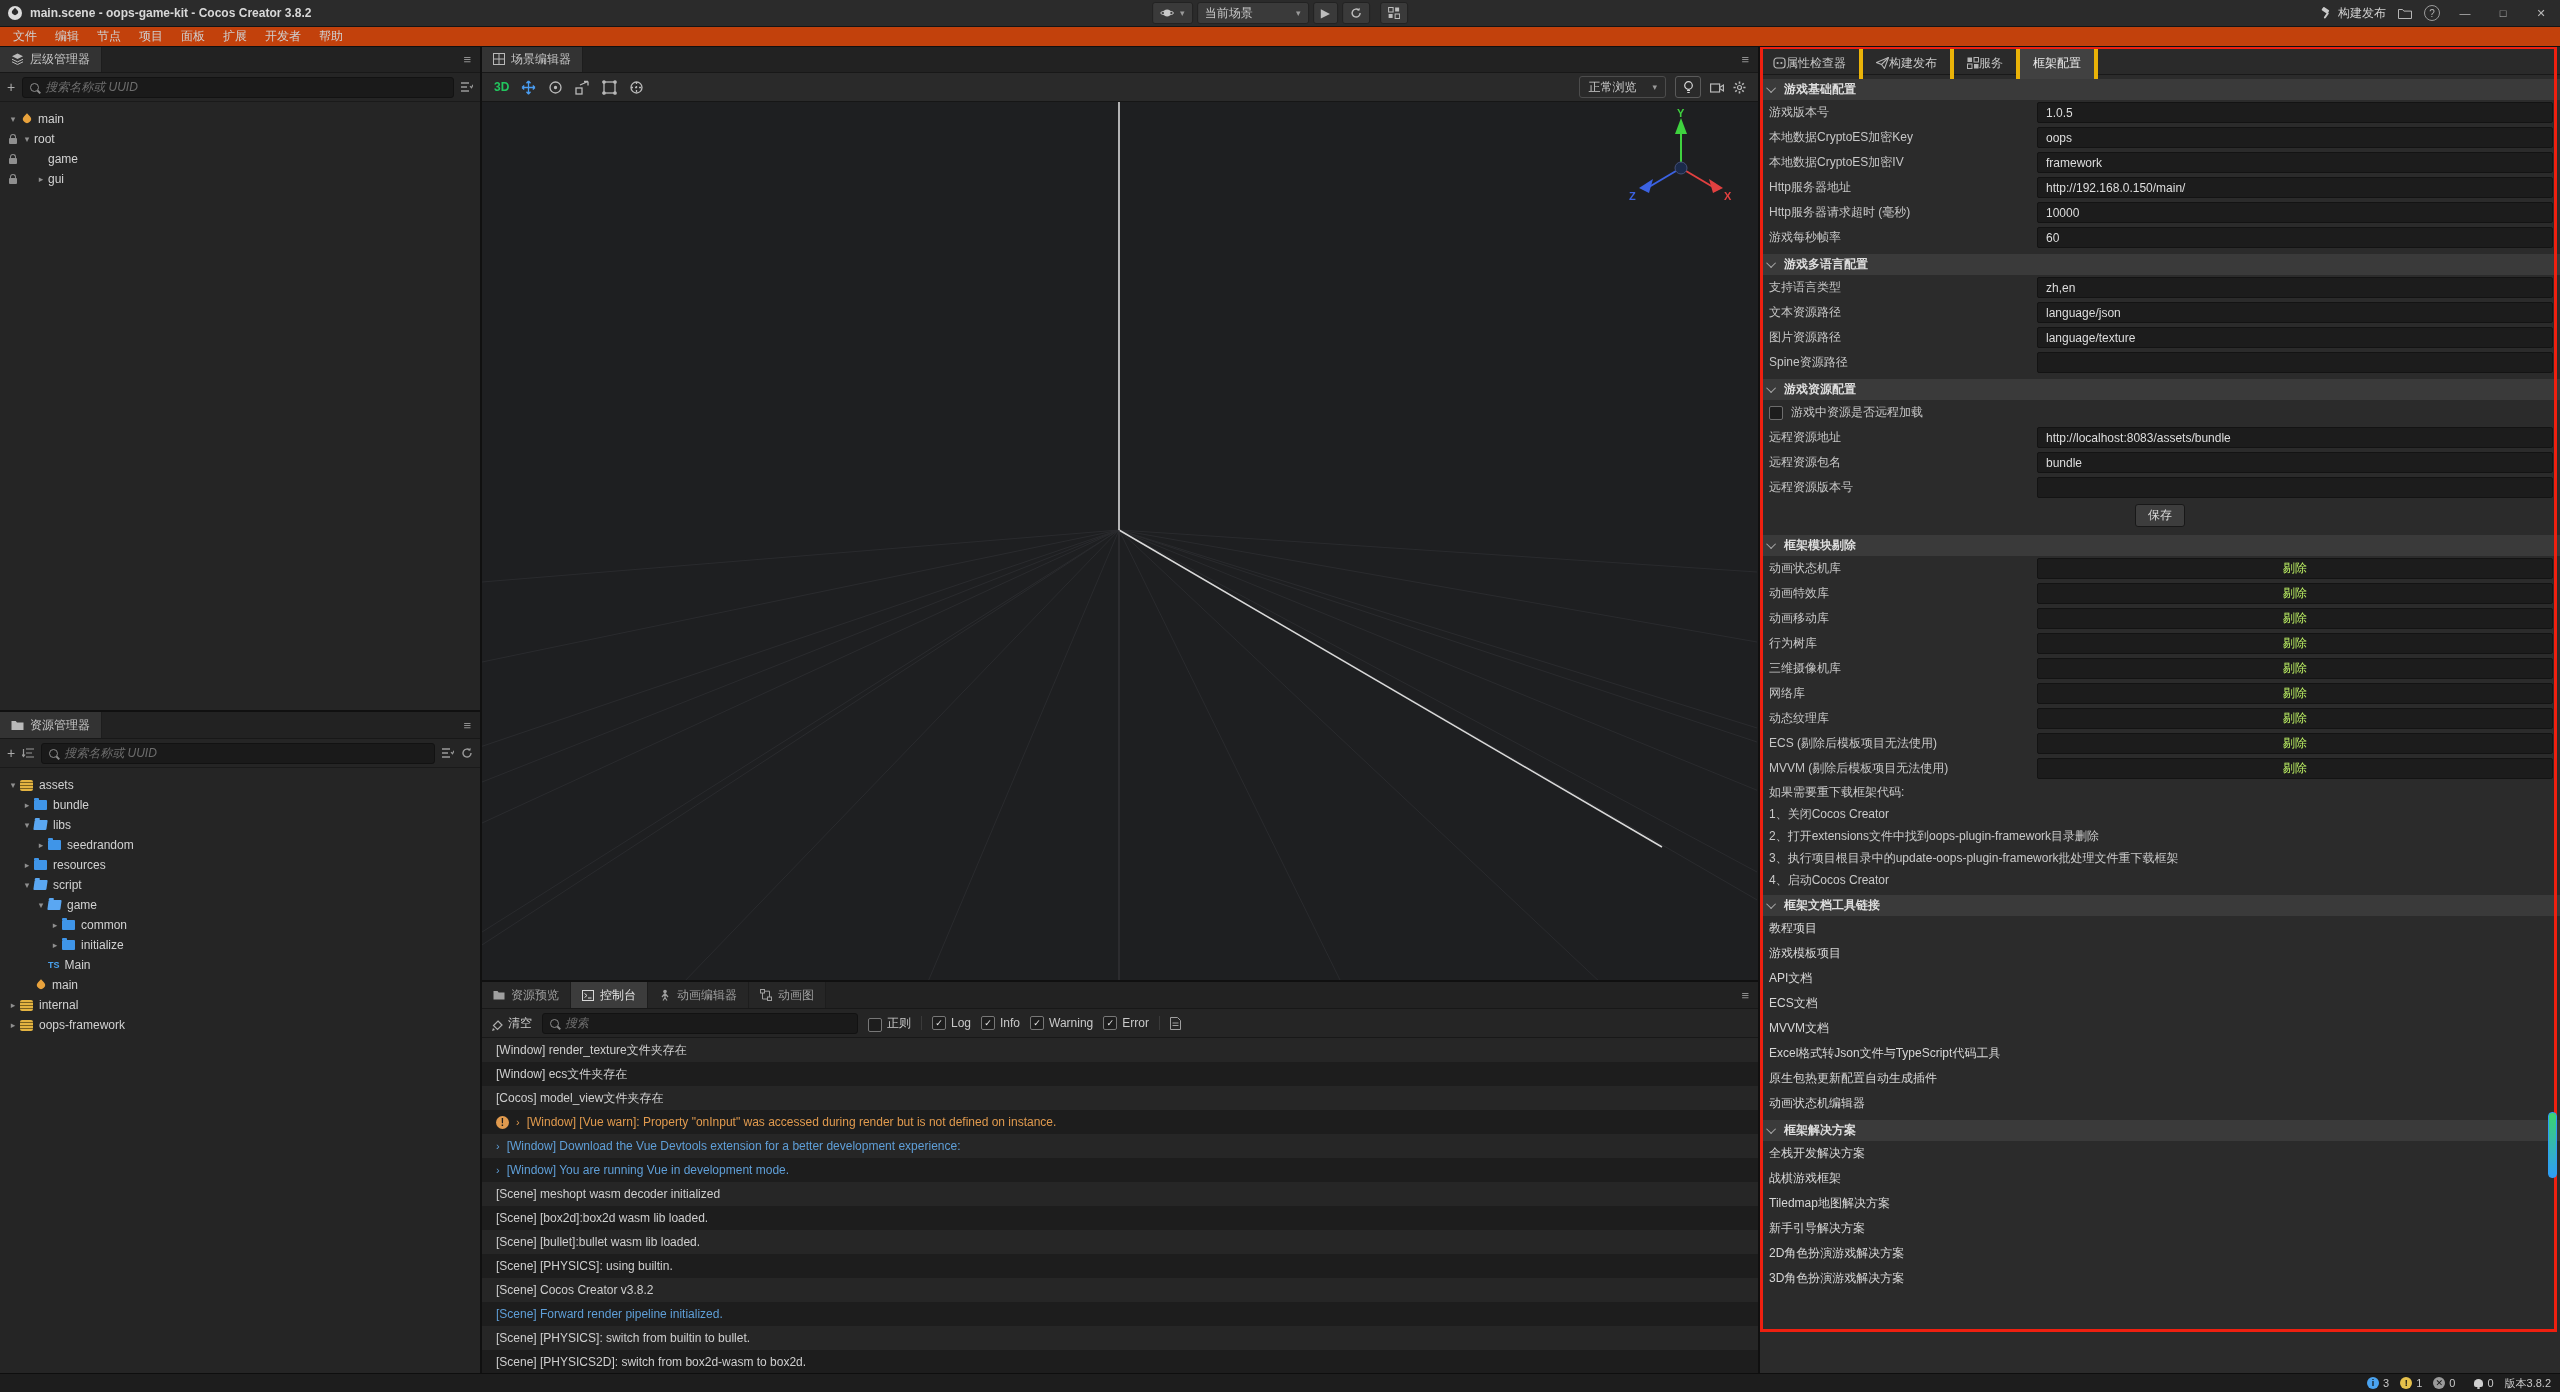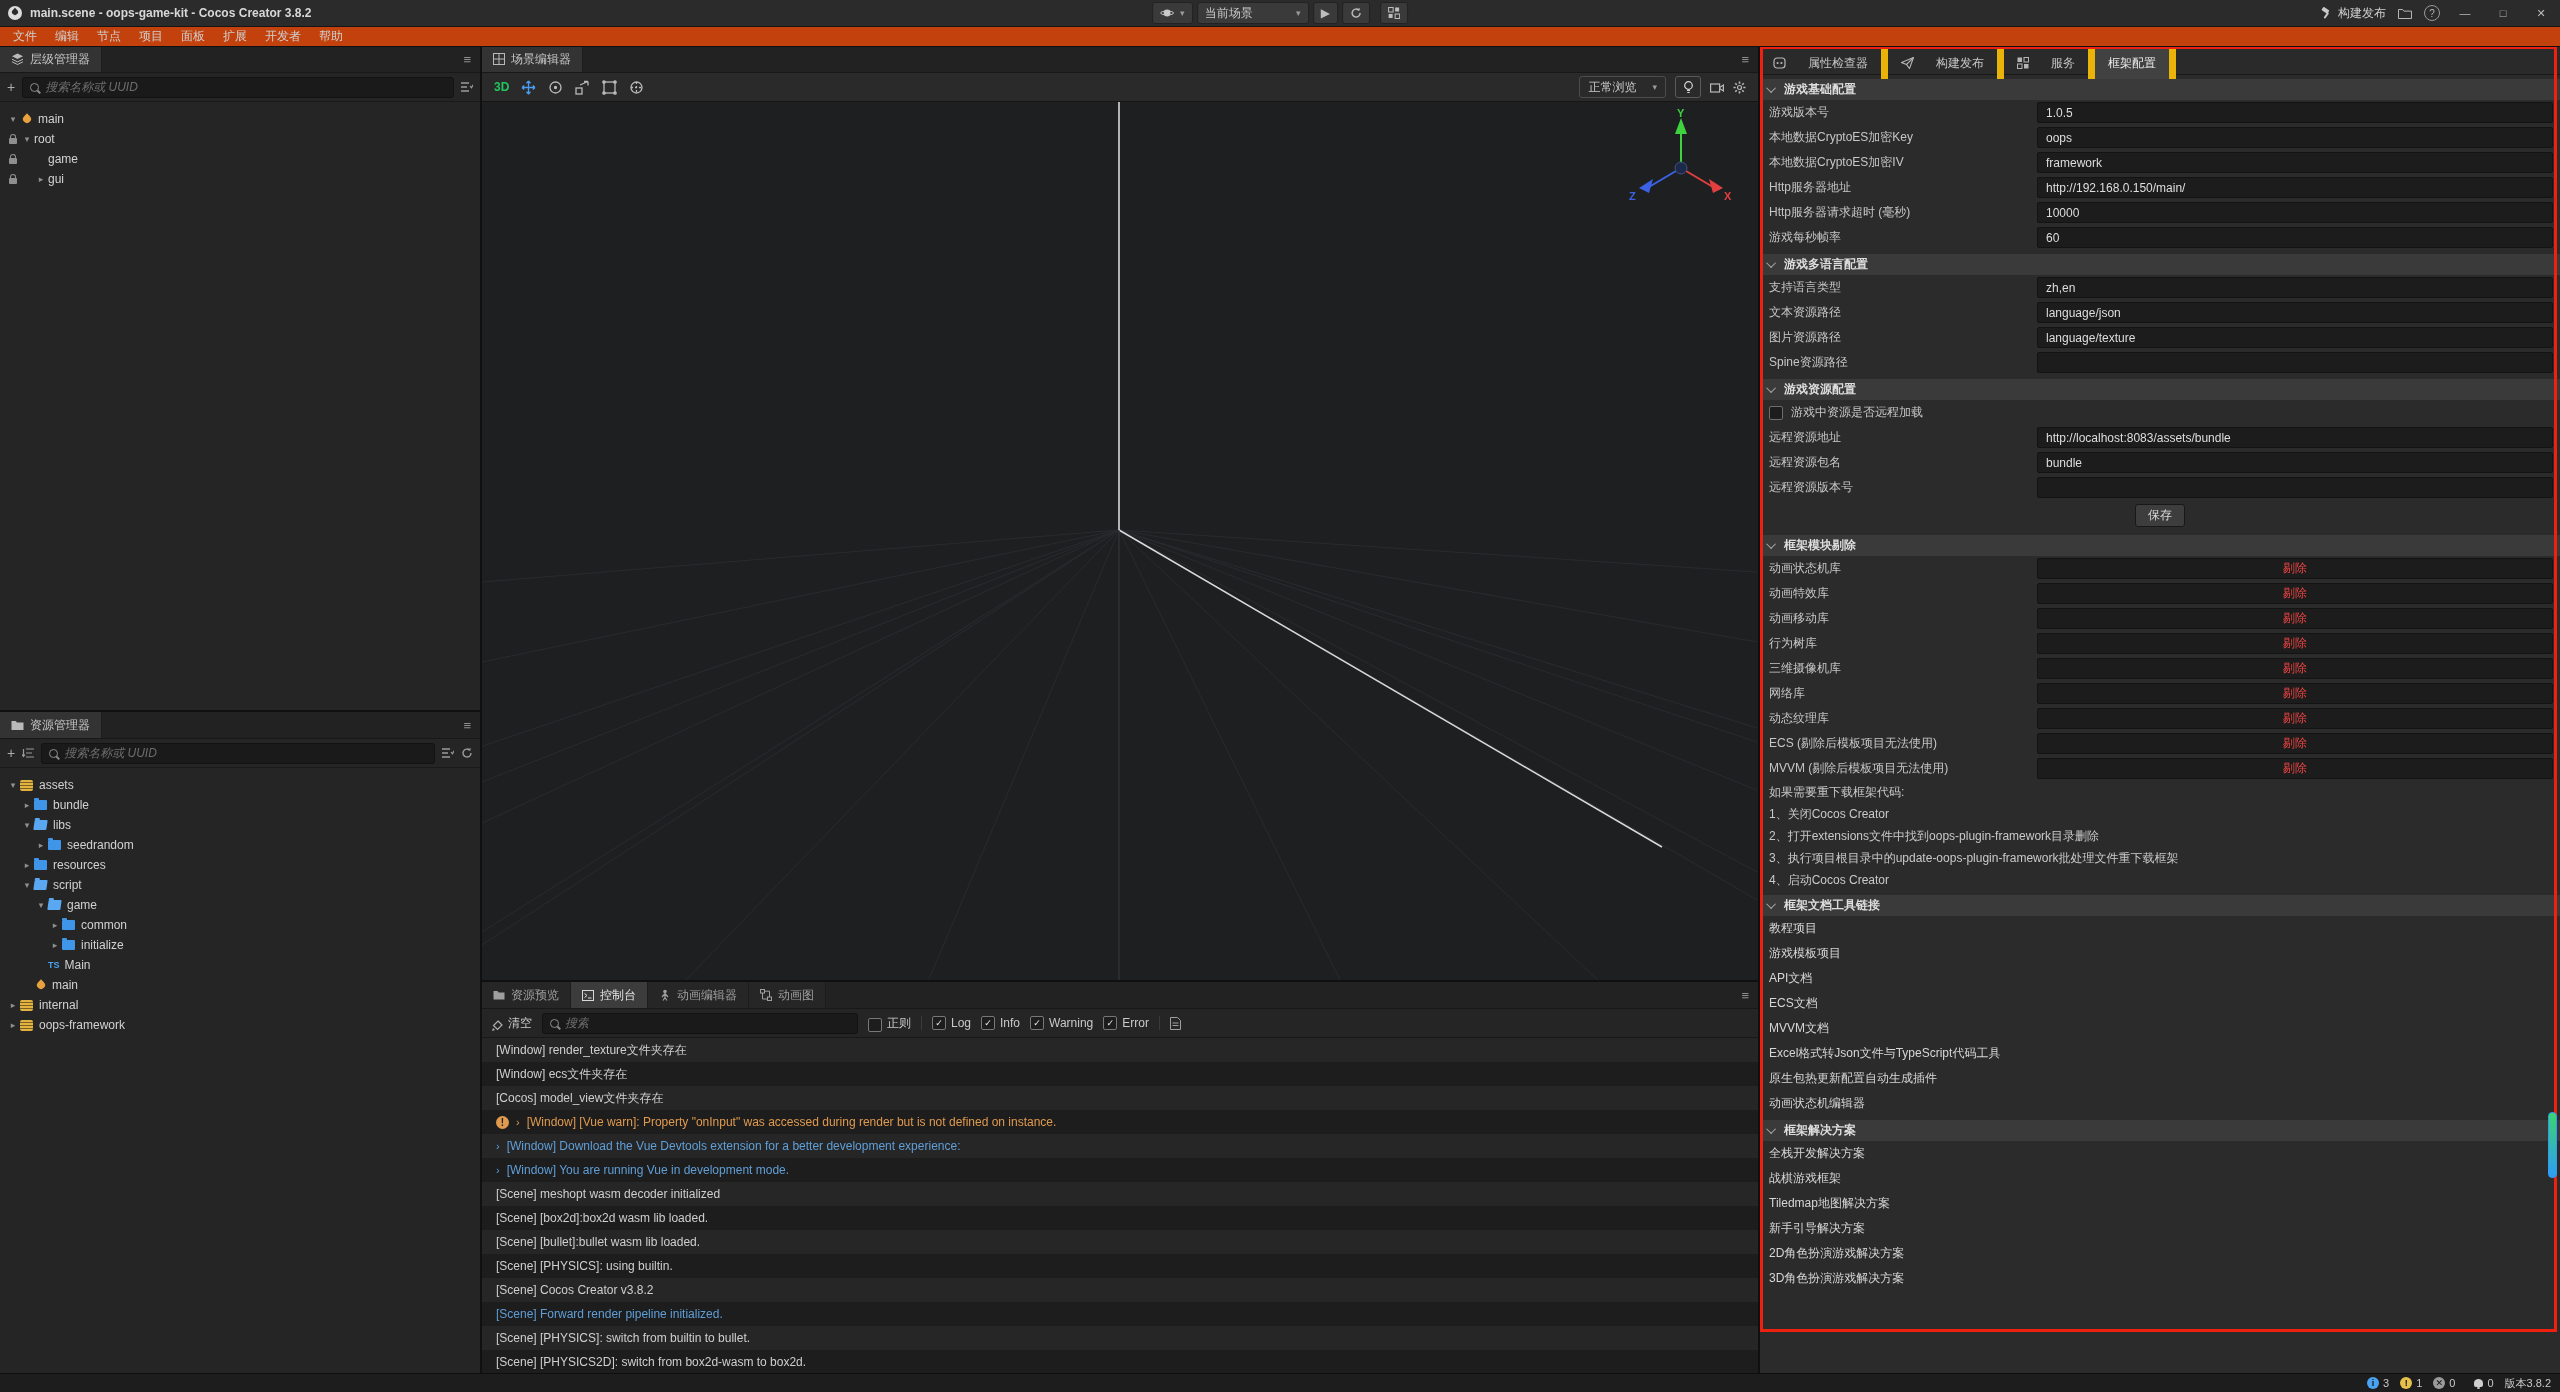--- a/index.html
+++ b/index.html
@@ -79,32 +79,32 @@
   .vsep{width:1px;height:14px;background:#3a3a3a}
   .log-list{flex:1;overflow:hidden}
   .log{height:24px;display:flex;align-items:center;gap:7px;padding-left:14px;color:#cfcfcf;background:#1d1d1d;white-space:nowrap}
   .log:nth-child(odd){background:#262626}
   .log.warn{color:#e09a4e}
   .log.info{color:#5f9fd8}
   .wicon{width:13px;height:13px;border-radius:50%;background:#e09a4e;color:#1c1c1c;font-weight:bold;font-size:10px;
          display:flex;align-items:center;justify-content:center;flex:none}
   .lchev{font-size:11px}
   .itabs{height:28px;flex:none;background:#2a2a2a;display:flex;align-items:stretch;border-bottom:1px solid #191919}
-  .itab{display:flex;align-items:center;gap:22px;padding:17px 13px;color:#c6c6c6;border-right:7px solid #eab308}
+  .itab{display:flex;align-items:center;gap:0;padding:17px 13px;color:#c6c6c6;border-right:4px solid #eab308}
   .itab.active{background:#414141;color:#ececec}
   .ibody{flex:1;overflow:hidden;position:relative}
   .isec-head{height:21px;margin-top:4px;background:#3a3a3a;display:flex;align-items:center;gap:8px;padding:0 9px;
              font-weight:bold;color:#dedede}
   .caret{width:6px;height:6px;border-left:1.5px solid #a8a8a8;border-bottom:1.5px solid #a8a8a8;
          transform:rotate(-45deg) translateY(-2px);flex:none}
   .irow{height:25px;display:flex;align-items:center;padding:0 7px 0 9px}
   .ilabel{width:268px;flex:none;color:#c6c6c6;white-space:nowrap;overflow:hidden}
   .ifield{flex:1;height:19px;background:#1c1c1c;border:1px solid #131313;border-radius:2px;display:flex;
           align-items:center;padding:0 8px;color:#dedede;white-space:nowrap}
-  .ifield.btnfield{justify-content:center;color:#ef4444}
+  .ifield.btnfield{justify-content:center;color:#bef264}
   .ichk{width:12px;height:12px;border:1px solid #6d6d6d;border-radius:2px;background:#1d1d1d;margin-right:8px;flex:none}
   .save-row{height:31px;display:flex;align-items:center;justify-content:center}
   .save-btn{height:21px;padding:0 12px;background:#3d3d3d;border:1px solid #181818;border-radius:3px;color:#dadada;
             display:flex;align-items:center}
   .note{height:22px;display:flex;align-items:center;padding-left:9px;color:#c9c9c9;white-space:nowrap}
   .ilink{height:25px;display:flex;align-items:center;padding-left:9px;color:#d6d6d6;white-space:nowrap}
   .red-frame{position:absolute;left:0;top:0;width:797px;height:1286px;border:3px solid #ee2010;box-sizing:border-box;
              pointer-events:none;z-index:10}
   .scrollthumb{position:absolute;right:3px;top:1066px;width:7px;height:64px;border-radius:4px;z-index:11;
                background:linear-gradient(#3bd46e,#2e9df5);border:1px solid #2e9df5}

